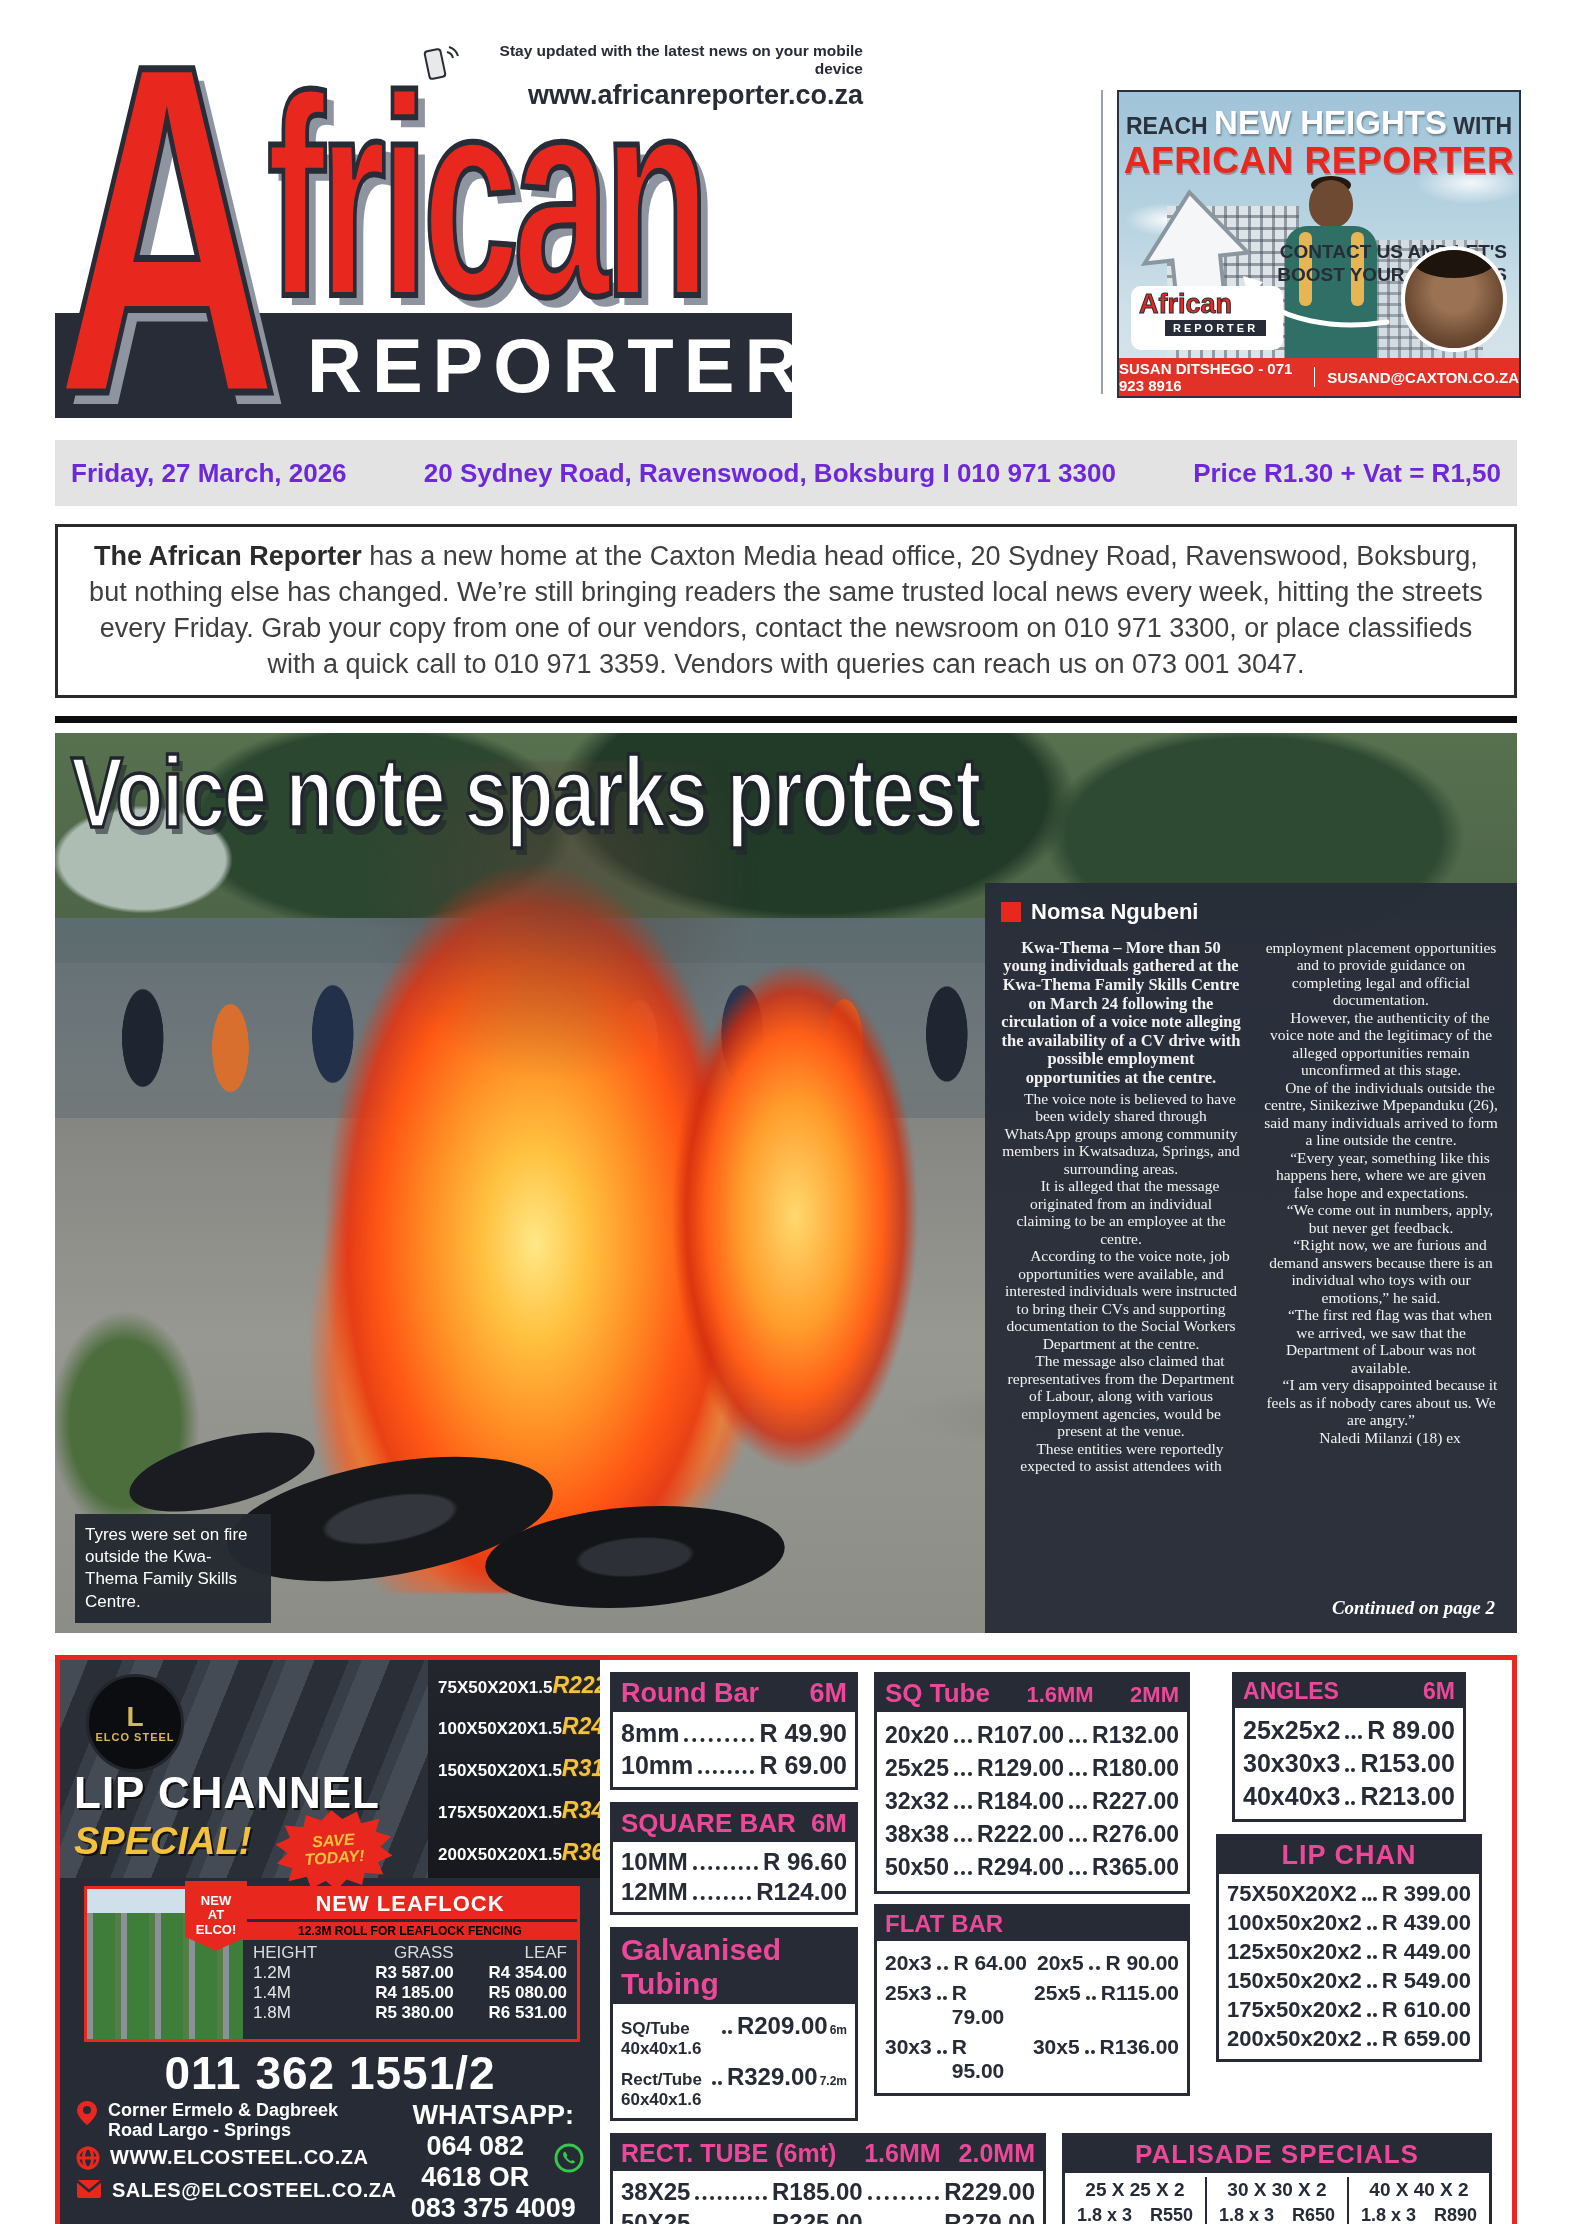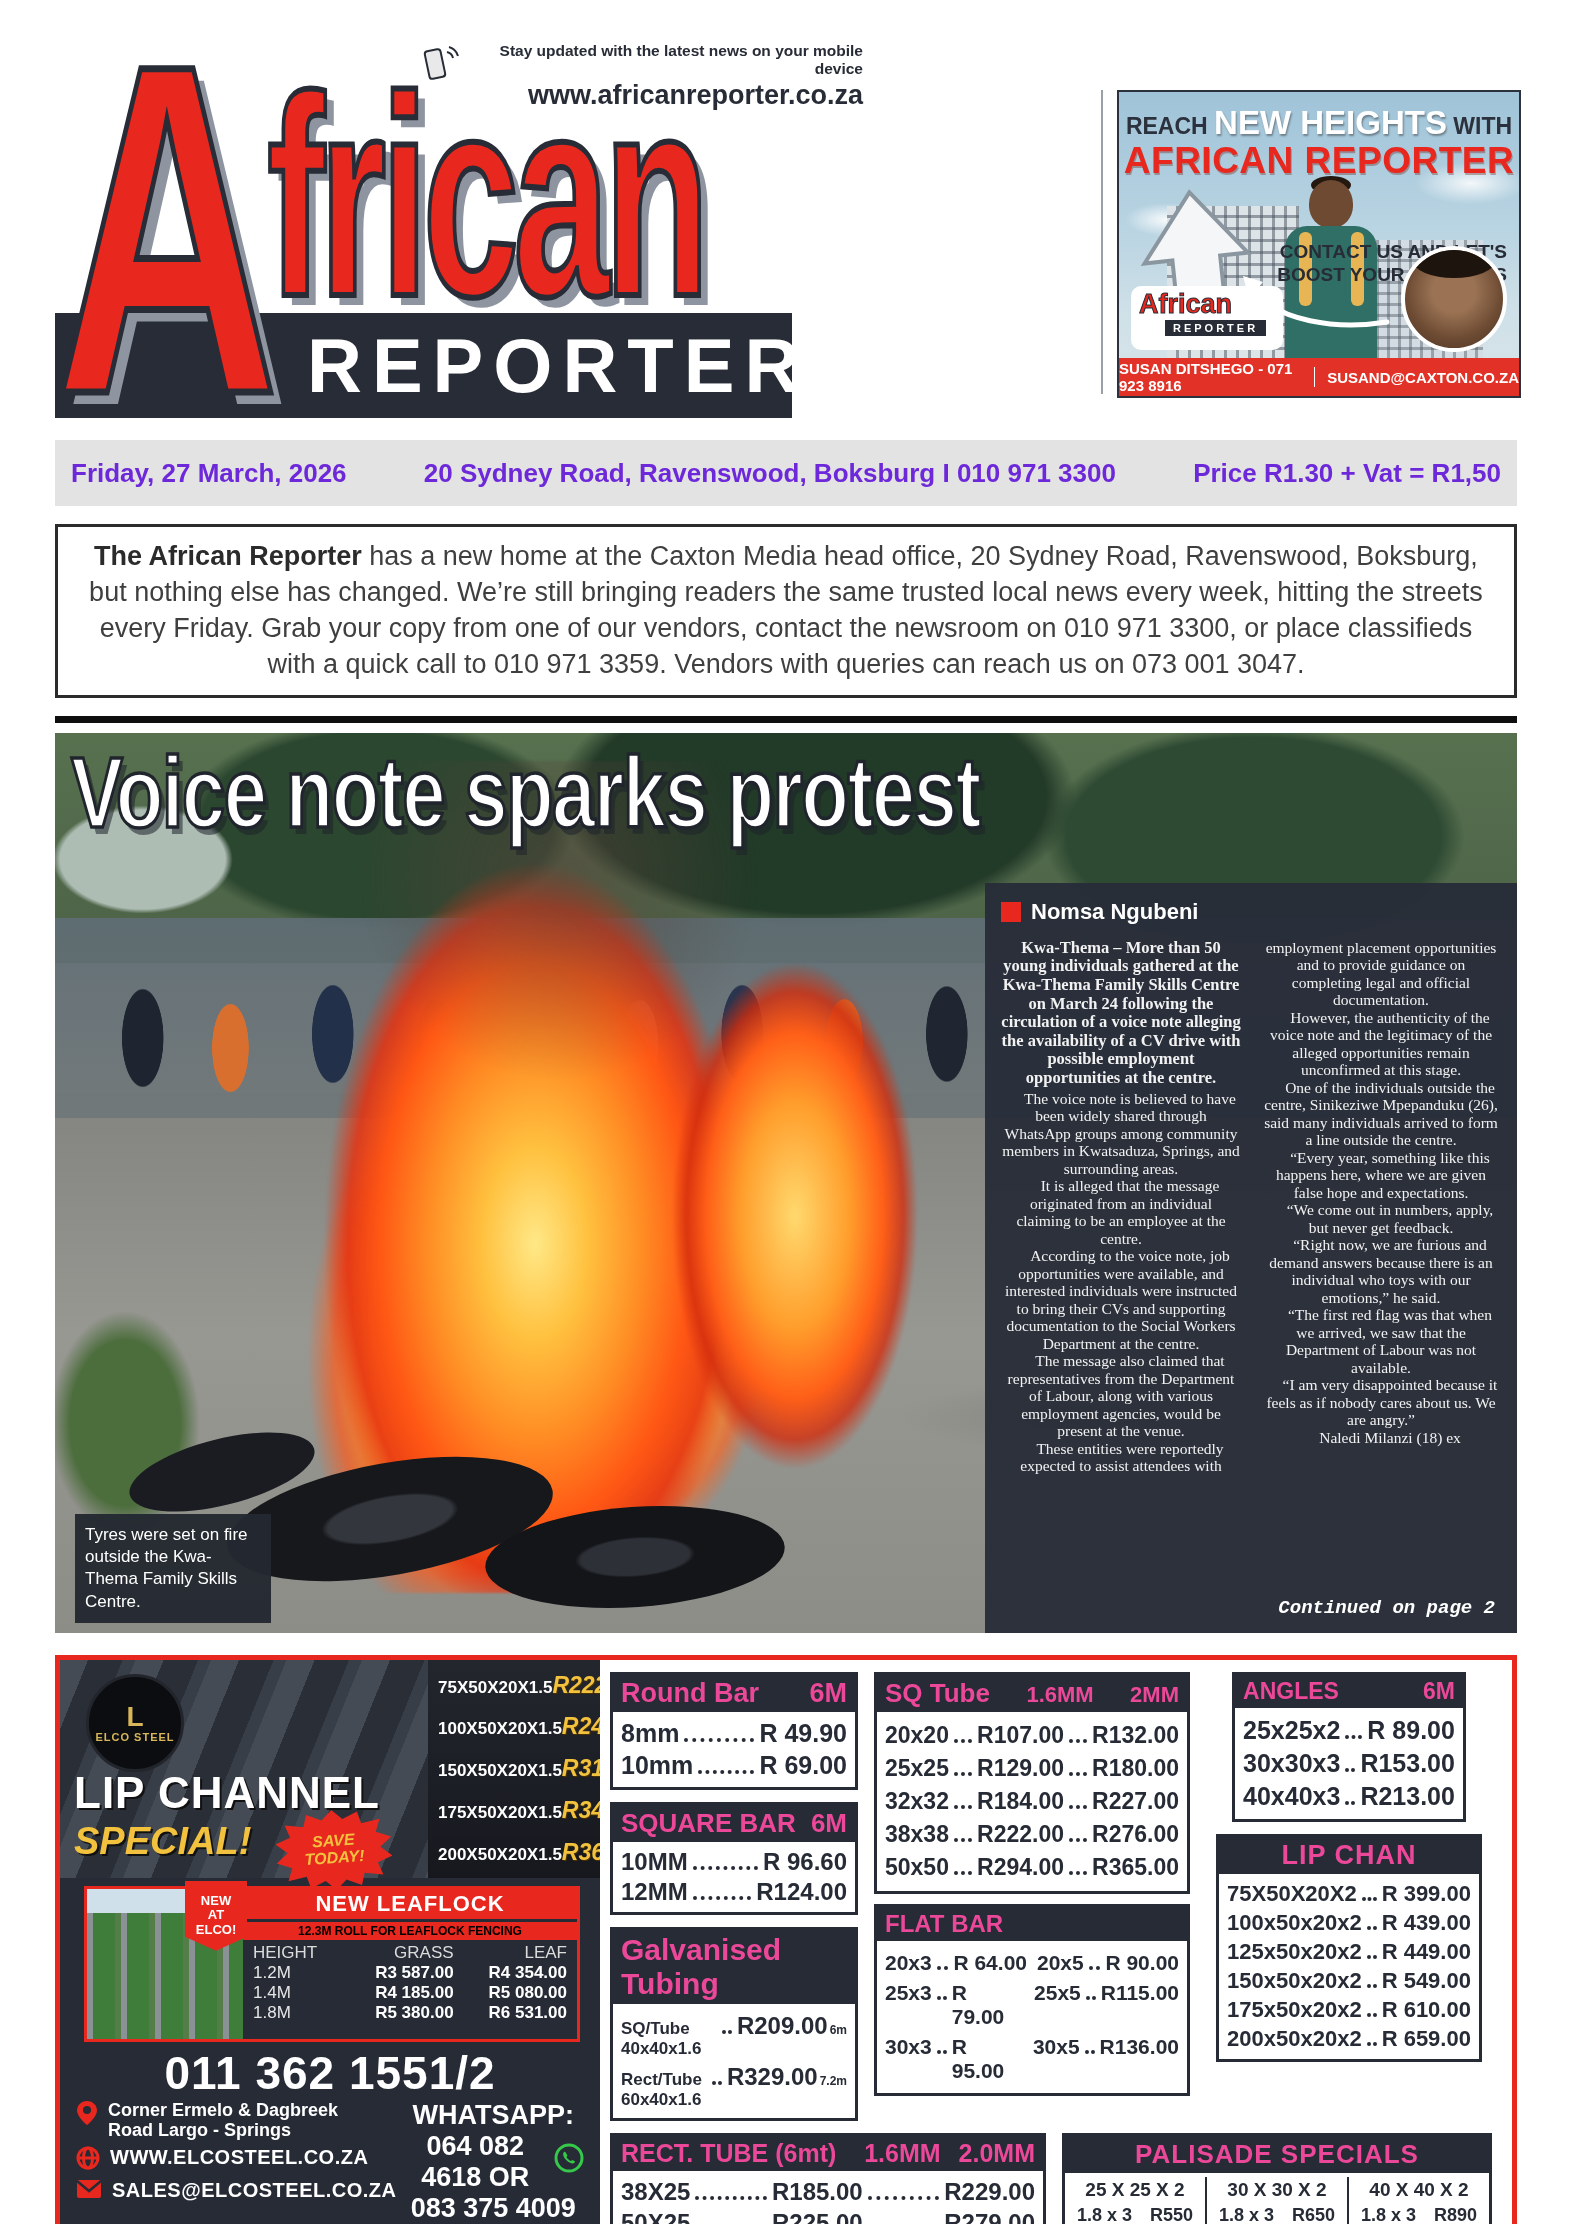--- a/index.html
+++ b/index.html
@@ -84,21 +84,21 @@
   .tyre3{position:absolute;left:72px;bottom:128px;width:190px;height:66px;border-radius:50%;transform:rotate(-14deg);z-index:3;background:#1a1c21;}
   .glow{position:absolute;left:240px;bottom:40px;width:460px;height:120px;z-index:3;background:radial-gradient(closest-side,rgba(255,150,40,.8),transparent 75%);}
   .headline{position:absolute;left:16px;top:2px;z-index:6;font-size:100px;font-weight:bold;color:#fff;letter-spacing:-2px;white-space:nowrap;-webkit-text-stroke:3.5px #20242c;text-shadow:6px 7px 0 rgba(30,34,42,.55);transform:scaleX(.78);transform-origin:left top;}
   .article-panel{position:absolute;right:0;top:150px;bottom:0;width:532px;background:rgba(40,45,56,.96);z-index:5;padding:14px 16px;box-sizing:border-box;}
   .byline{display:flex;align-items:center;gap:10px;margin:2px 0 14px;}
   .byline-sq{width:20px;height:20px;background:#e8281e;}
   .byline-name{font-size:22px;font-weight:bold;color:#fff;}
   .cols{column-count:2;column-gap:20px;height:622px;overflow:hidden;font-family:"Liberation Serif",serif;font-size:15.5px;line-height:1.13;color:#f2f2f2;text-align:center;}
   .cols p{margin:0;text-indent:18px;}
   .cols p.lead{text-indent:0;font-weight:bold;font-size:16.5px;margin-bottom:2px;}
-  .continued{position:absolute;right:22px;bottom:14px;font-family:Liberation Mono, monospace;font-weight:bold;font-style:italic;font-size:19px;color:#fff;}
+  .continued{position:absolute;right:22px;bottom:14px;font-family:Liberation Serif, serif;font-weight:bold;font-style:italic;font-size:19px;color:#fff;}
   .caption{position:absolute;left:20px;bottom:10px;width:176px;background:rgba(36,41,50,.97);color:#fff;font-size:17px;line-height:1.3;padding:10px;z-index:7;}
   
   .bigad{margin:22px 55px 0;border:5px solid #e8281e;background:#fff;display:flex;height:567px;}
   .left-ad{width:540px;background:#262b36;color:#fff;display:flex;flex-direction:column;overflow:hidden;flex:none;}
   .lip-area{position:relative;height:218px;flex:none;background:repeating-linear-gradient(112deg,#454b54 0 26px,#2a2e36 26px 58px,#383e47 58px 70px);}
   .elco{position:absolute;left:26px;top:14px;width:92px;height:92px;border-radius:50%;background:#0c0d10;border:3px solid #23252c;display:flex;flex-direction:column;align-items:center;justify-content:center;color:#d8b659;z-index:2;}
   .elco-mark{font-size:28px;font-weight:bold;line-height:1;}
   .elco-name{font-size:11px;font-weight:bold;letter-spacing:1px;}
   .lip-title{position:absolute;left:14px;top:108px;font-size:44px;font-weight:bold;color:#fff;text-shadow:2px 2px 0 #111;letter-spacing:1px;z-index:2;}
   .lip-special{position:absolute;left:14px;top:160px;font-size:38px;font-weight:bold;font-style:italic;color:#f2c23e;text-shadow:2px 2px 0 #111;z-index:2;}

